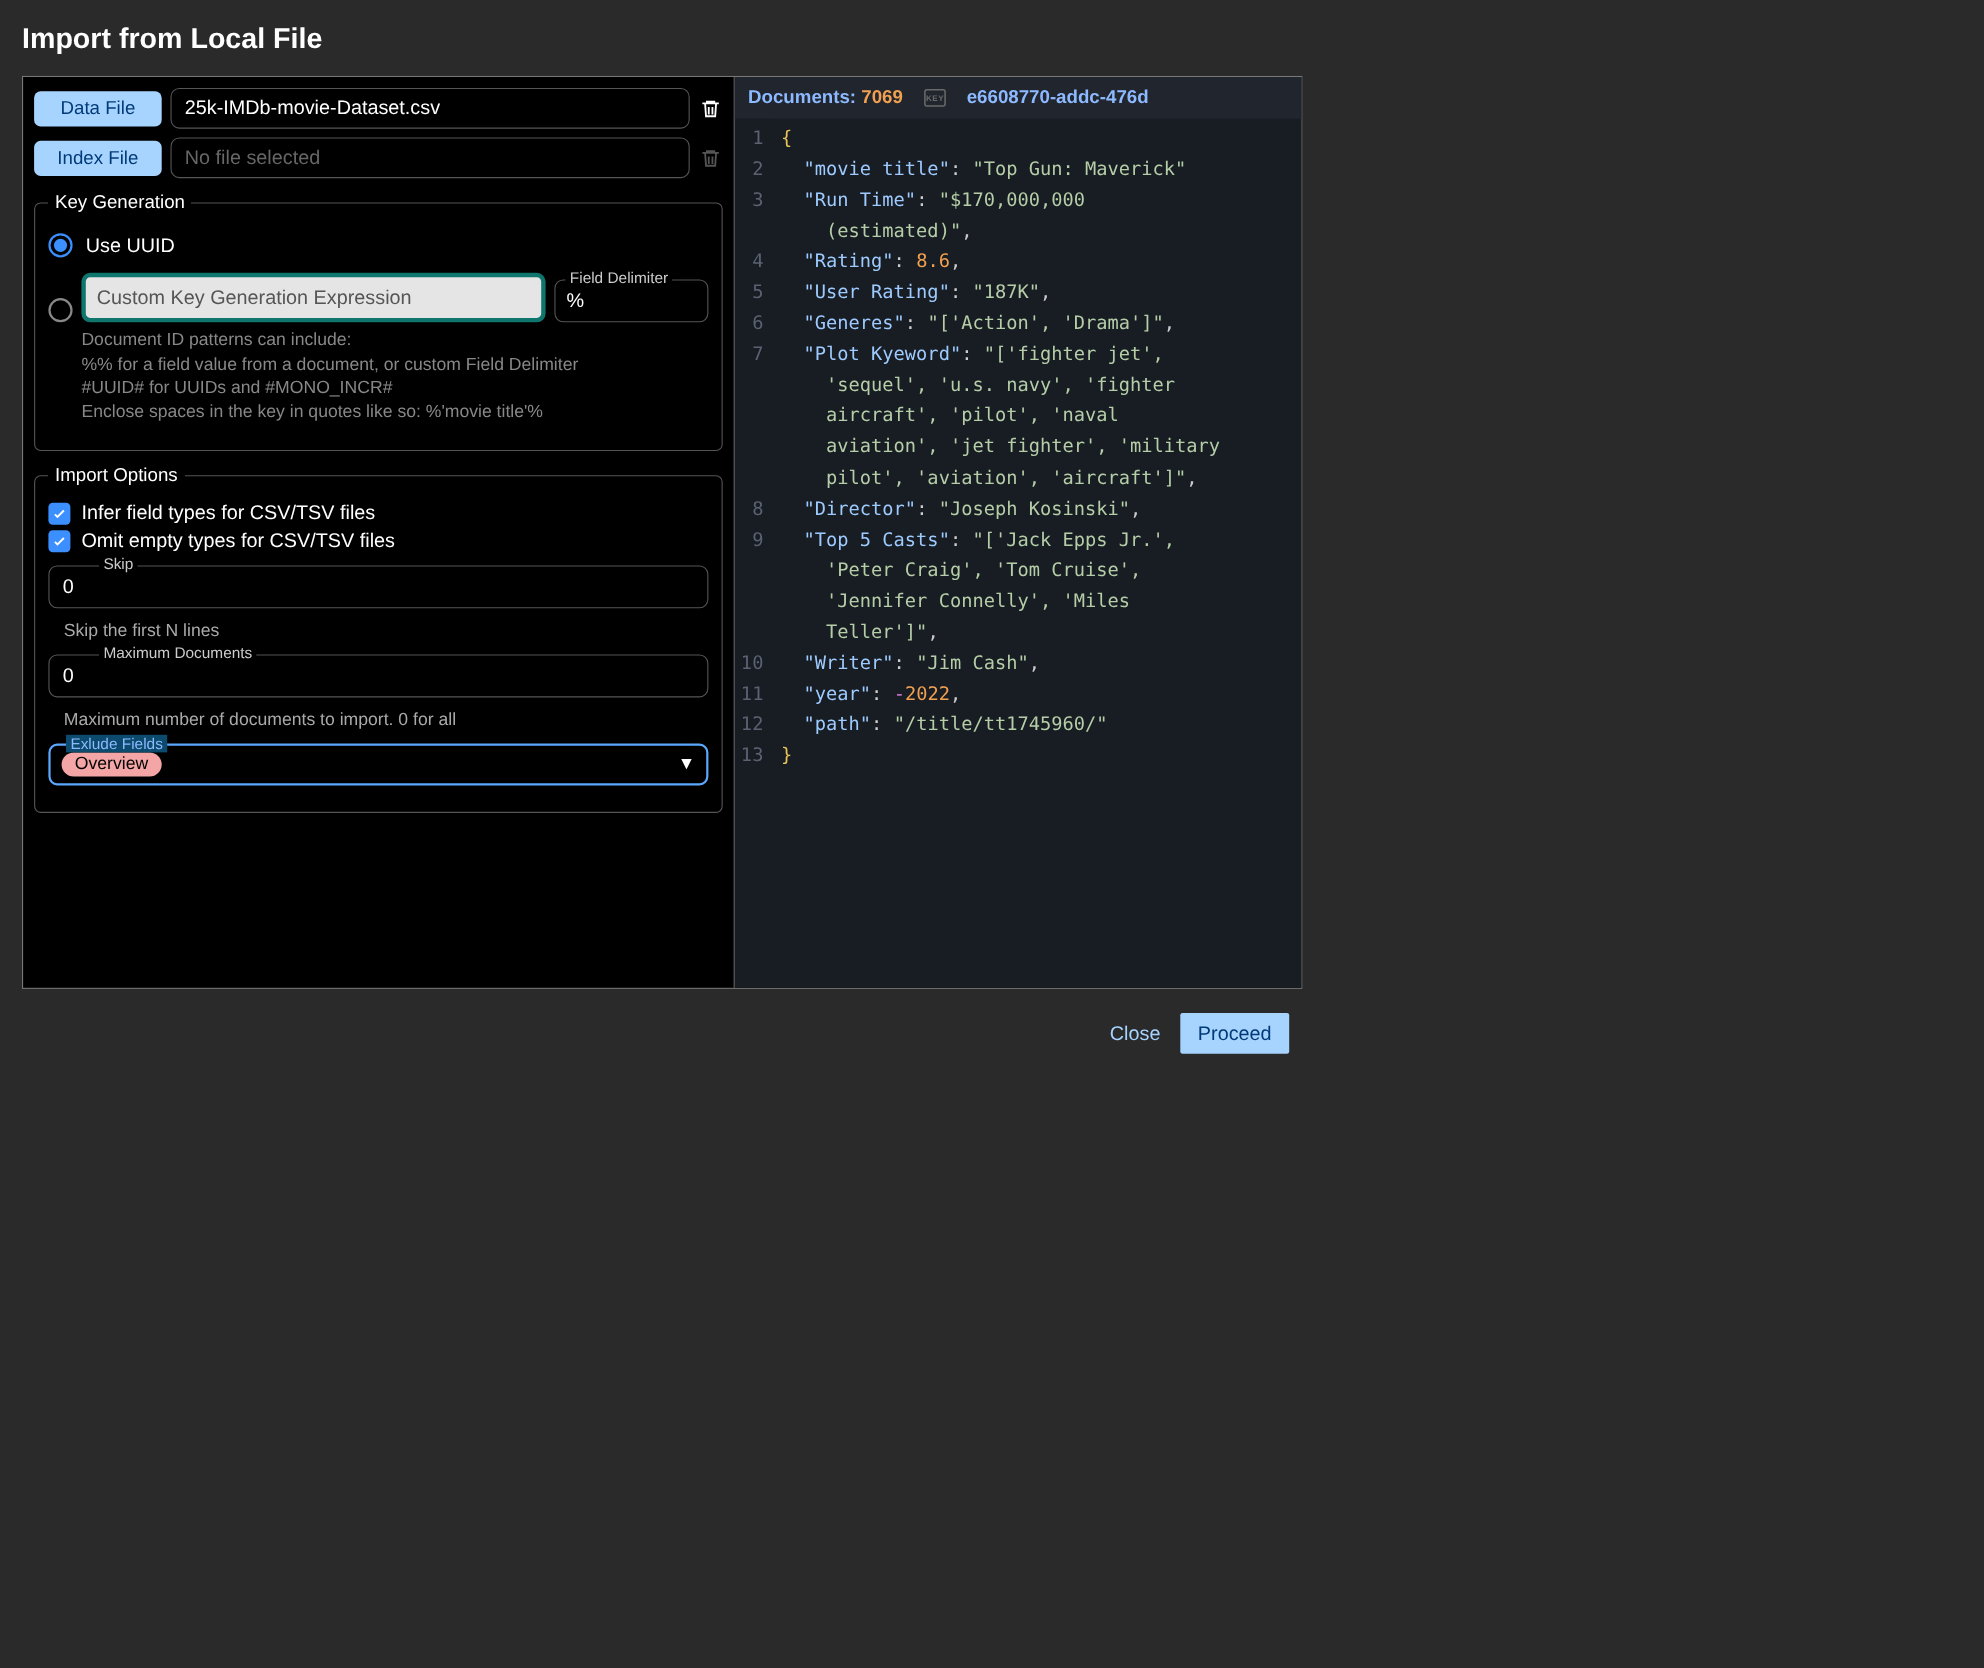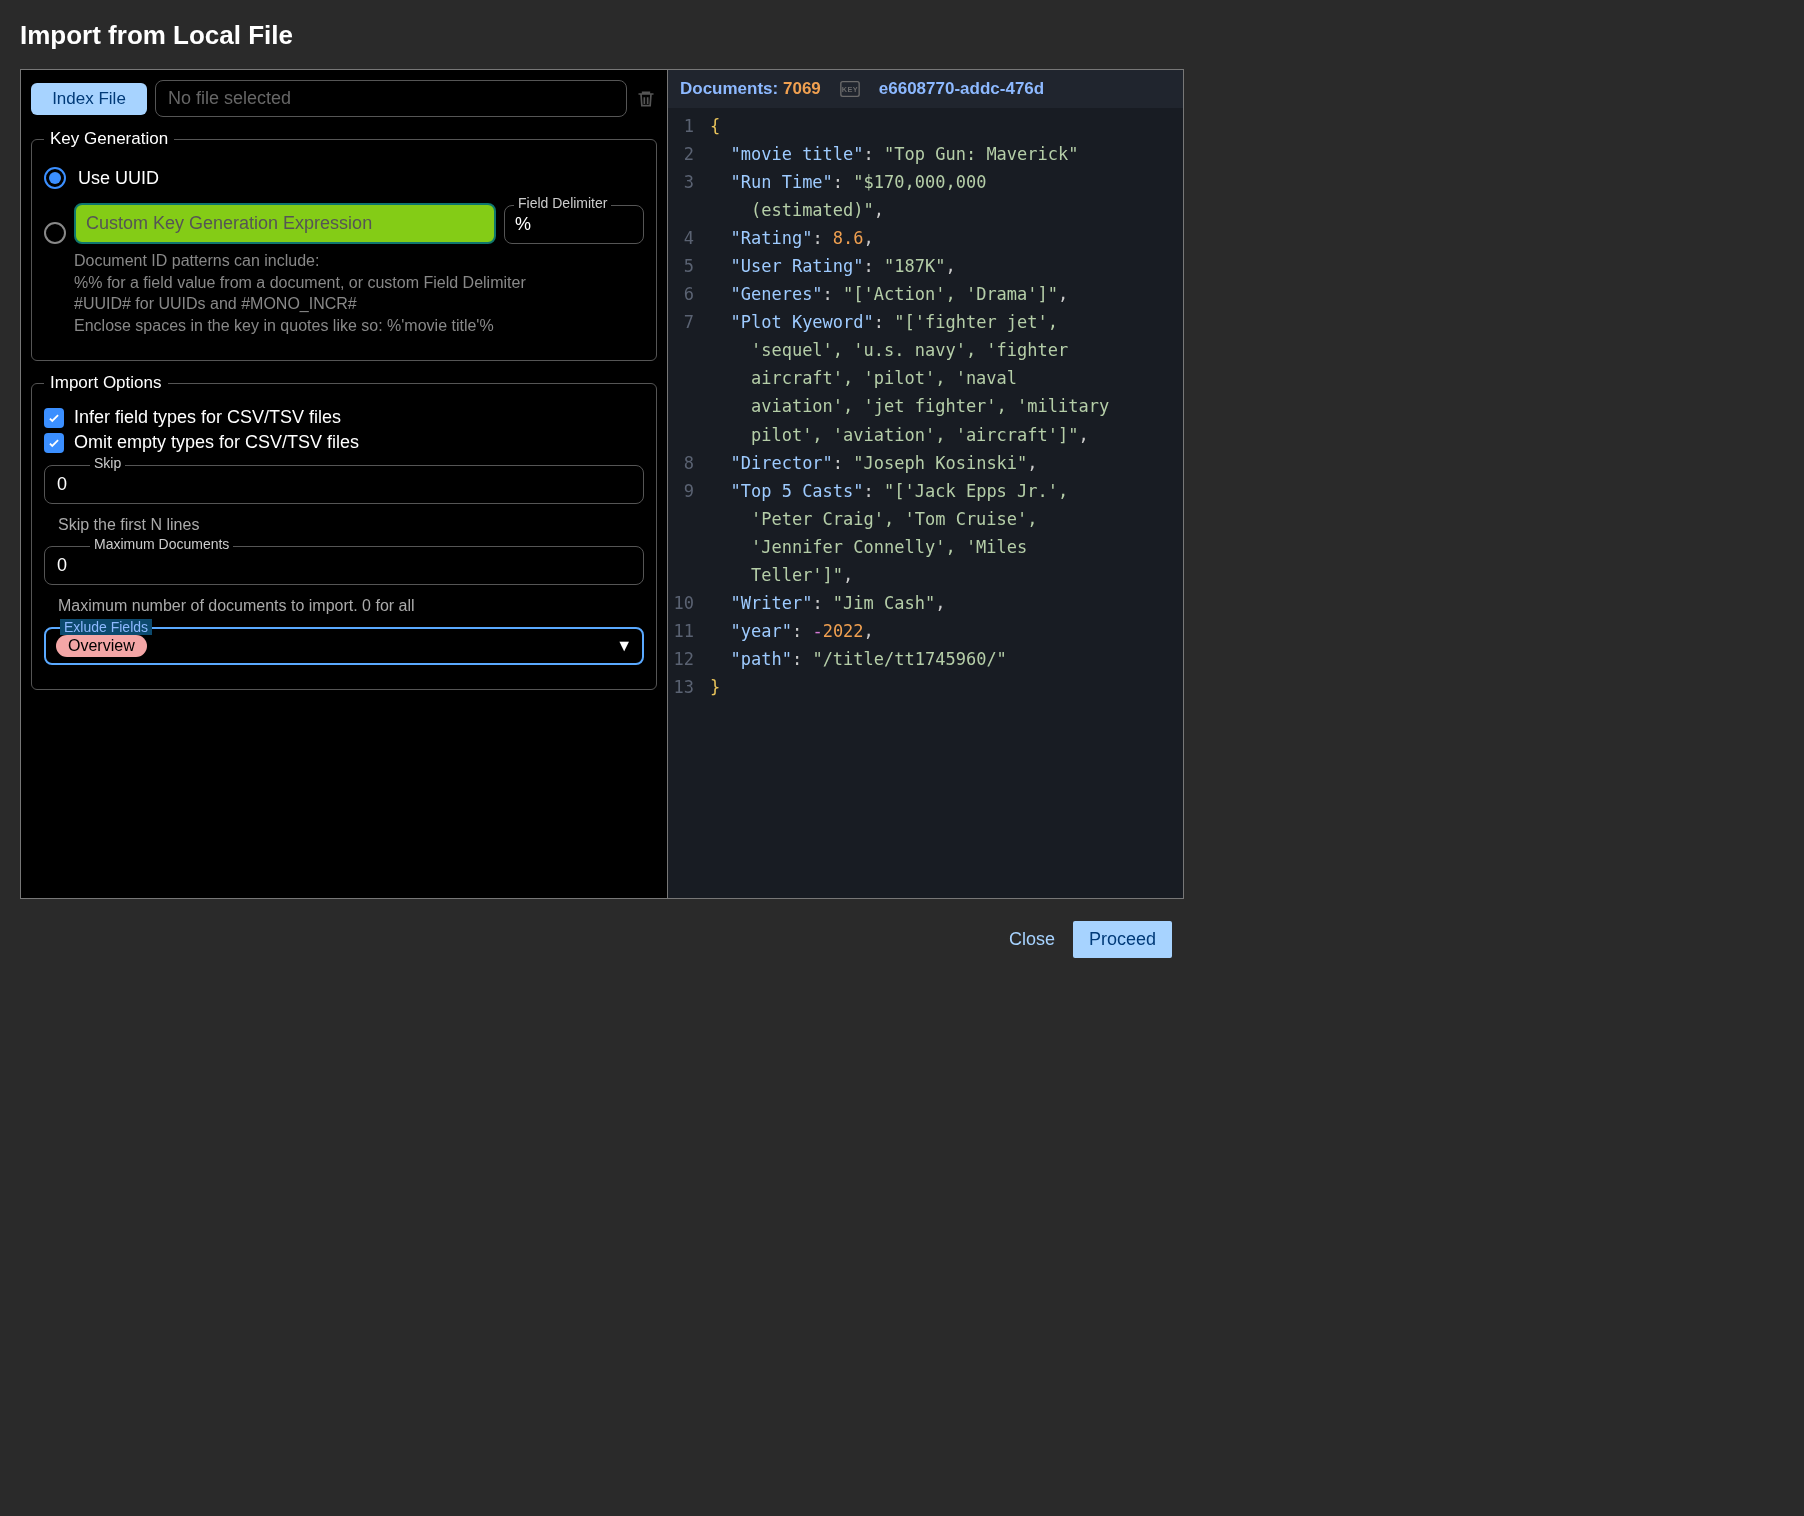--- a/index.html
+++ b/index.html
@@ -98,26 +98,26 @@
   .radio-label { font-size: 18px; }
 
   .keygen-row2 {
     display: flex;
     gap: 8px;
     align-items: flex-end;
     margin-top: 14px;
   }
   .custom-expr {
     flex: 1;
-    border: 2px solid #0f766e;
+    border: 4px solid #0f766e;
     border-radius: 8px;
     padding: 8px 10px;
     color: #555;
     font-size: 18px;
-    background: #84cc16;
+    background: #e5e5e5;
   }
   .field-delim-wrap {
     position: relative;
     width: 140px;
   }
   .field-delim-label {
     position: absolute;
     top: -10px;
     left: 10px;
     background: #000;
@@ -298,20 +298,29 @@
 </head>
 <body>
 
 <div class="dialog">
   <div class="title">Import from Local File</div>
 
   <div class="main-panel">
 
     <div class="left-pane">
 
+      <div class="file-row">
+        <button class="file-btn">Data File</button>
+        <div class="file-input">25k-IMDb-movie-Dataset.csv</div>
+        <div class="trash-icon">
+          <svg viewBox="0 0 24 24" fill="none" stroke="#fff" stroke-width="2">
+              <path d="M3 6h18M8 6V4h8v2M6 6l1 14h10l1-14M10 10v8M14 10v8"></path>
+            </svg>
+        </div>
+      </div>
 
       <div class="file-row">
         <button class="file-btn">Index File</button>
         <div class="file-input placeholder">No file selected</div>
         <div class="trash-icon">
           <svg viewBox="0 0 24 24" fill="none" stroke="#555" stroke-width="2">
               <path d="M3 6h18M8 6V4h8v2M6 6l1 14h10l1-14M10 10v8M14 10v8"></path>
             </svg>
         </div>
       </div>

